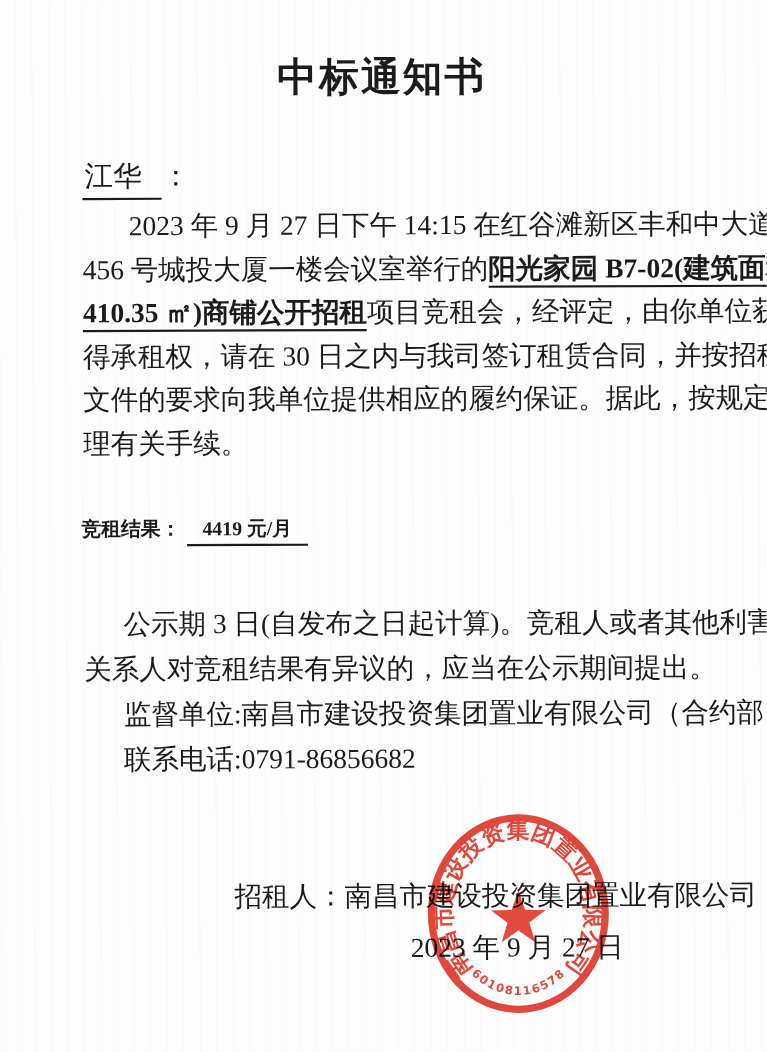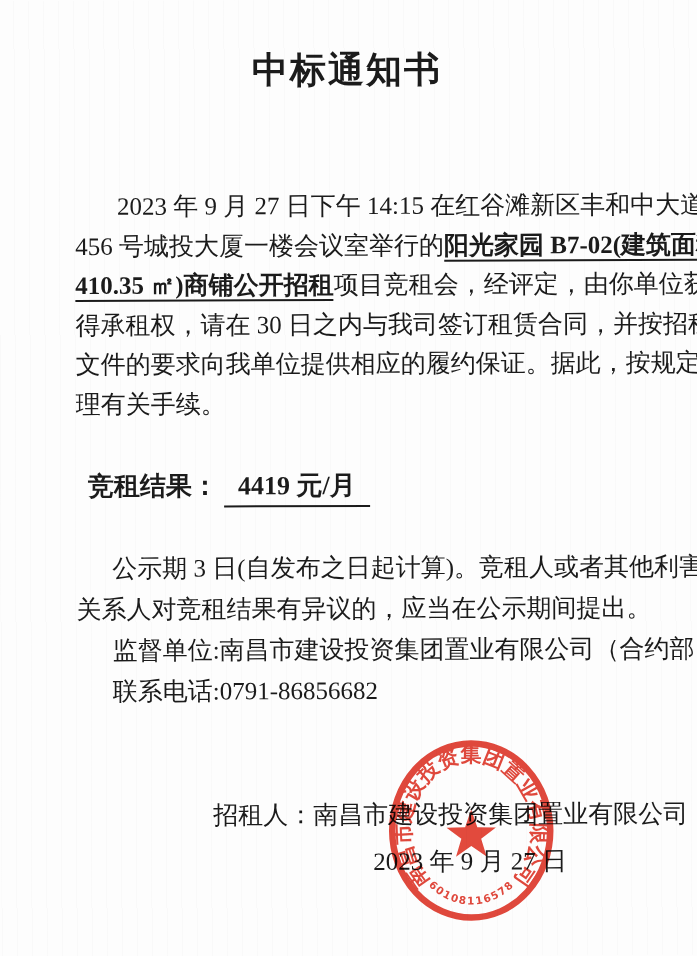--- a/index.html
+++ b/index.html
@@ -50,22 +50,22 @@
     text-align-last: justify;
   }
   .bline.lastline { text-align-last: left; }
   .bline.indent1 { text-indent: 42px; }
   .bold-u {
     font-weight: bold;
     border-bottom: 2px solid #1b1b1b;
     padding-bottom: 1px;
   }
   .result-line {
-    position: absolute; top: 468px; left: 88px;
-    font-size: 26px;
+    position: absolute; top: 468px; left: 74px;
+    font-size: 18px;
     font-weight: bold;
   }
   .result-line .value {
     display: inline-block;
     border-bottom: 2.5px solid #1b1b1b;
     padding: 0 14px 2px 14px;
     margin-left: 6px;
   }
   .notice-block {
     position: absolute; top: 551px; left: 76px;
@@ -97,20 +97,21 @@
   }
   .stamp svg { width: 100%; height: 100%; }
 </style>
 </head>
 <body>
 
 <div class="page">
 
   <div class="doc-title">中标通知书</div>
 
+  <div class="salutation"><span class="name">江华</span><span>：</span></div>
 
   <div class="body-block">
     <div class="bline indent1">2023 年 9 月 27 日下午 14:15 在红谷滩新区丰和中大道</div>
     <div class="bline"><span>456 号城投大厦一楼会议室举行的</span><span class="bold-u">阳光家园 B7-02(建筑面积</span></div>
     <div class="bline"><span class="bold-u">410.35 ㎡)商铺公开招租</span><span>项目竞租会，经评定，由你单位获</span></div>
     <div class="bline">得承租权，请在 30 日之内与我司签订租赁合同，并按招租</div>
     <div class="bline">文件的要求向我单位提供相应的履约保证。据此，按规定办</div>
     <div class="bline lastline">理有关手续。</div>
   </div>
 

